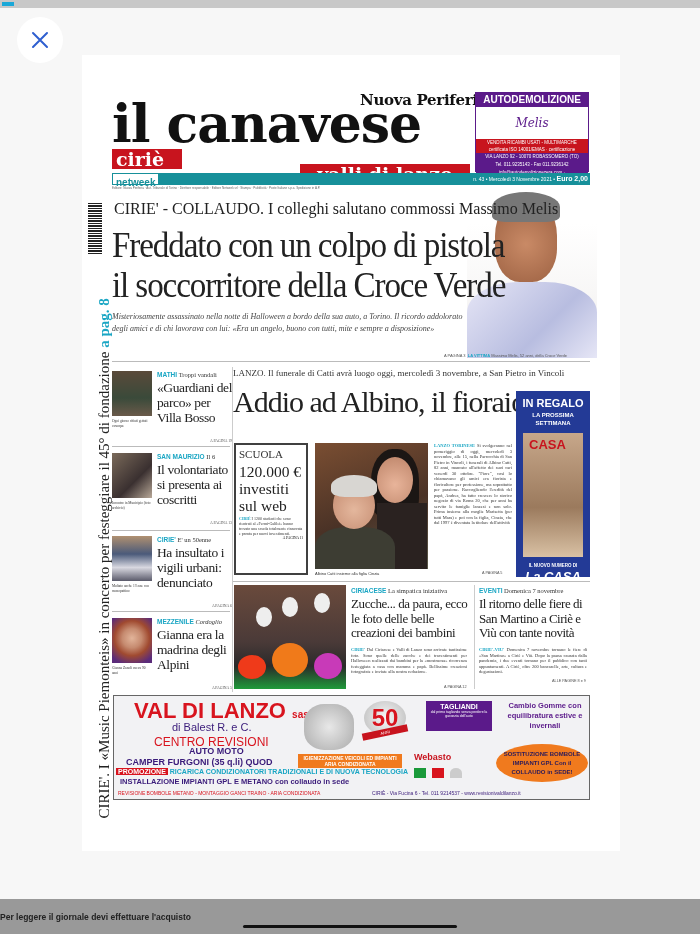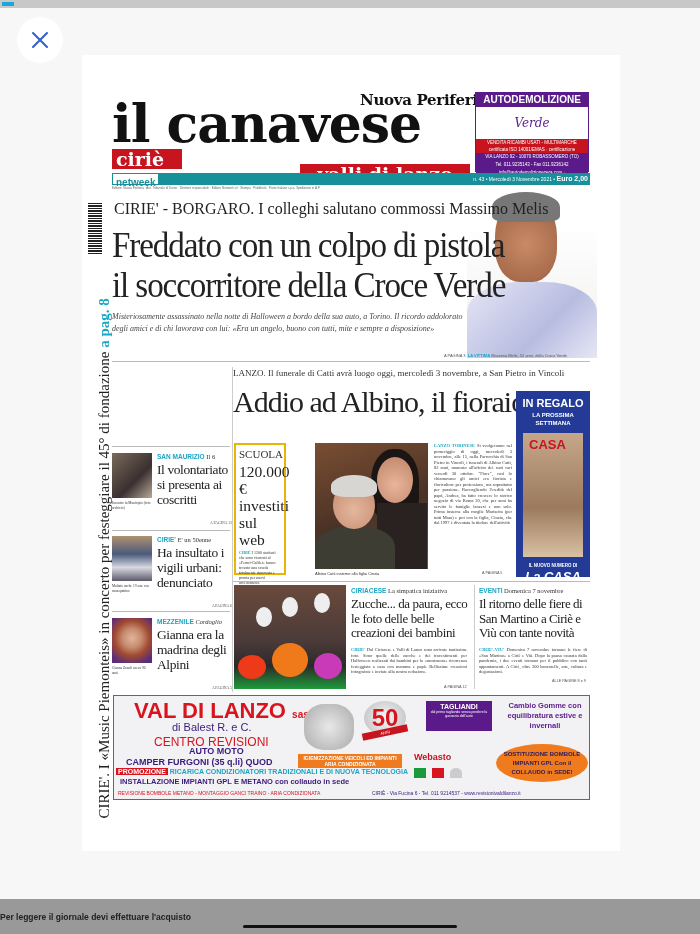--- a/index.html
+++ b/index.html
@@ -50,21 +50,21 @@
   .lthumb { position: absolute; left: 0; top: 0; width: 40px; height: 45px; }
   .lcap { position: absolute; left: 0; top: 48px; width: 40px; font-size: 3.5px; line-height: 4.5px; color: #333; }
   .lkick { position: absolute; left: 45px; top: 0; font-size: 6.5px; white-space: nowrap; color: #333; }
   .lkick b { color: #1aa6c4; font-family: "Liberation Sans", sans-serif; font-weight: bold; }
   .lhead { position: absolute; left: 45px; top: 9px; width: 78px; font-size: 13.5px; line-height: 15px; color: #222; letter-spacing: -0.4px; }
   .lpg { position: absolute; right: -2px; font-size: 3.8px; color: #555; }
 
   
   .lanzo-kicker { left: 151px; top: 313px; font-size: 9px; color: #333; white-space: nowrap; }
   .albino { left: 151px; top: 330px; font-size: 30px; color: #222; letter-spacing: -1px; white-space: nowrap; }
-  .scuola { left: 152px; top: 388px; width: 52px; height: 132px; border: 2px solid #eab308; padding: 3px; }
+  .scuola { left: 152px; top: 388px; width: 74px; height: 132px; border: 2px solid #404040; padding: 3px; }
   .scuola .t1 { font-size: 11px; color: #333; }
   .scuola .t2 { font-size: 15.5px; line-height: 17px; color: #222; margin-top: 3px; }
   .scuola .t3 { font-size: 4px; line-height: 5px; color: #333; margin-top: 2px; }
   .scuola .t3 b { color: #1aa6c4; }
   .scuola .pg { font-size: 3.5px; text-align: right; }
   .albino-photo { left: 233px; top: 388px; width: 113px; height: 126px; background: linear-gradient(160deg, #7a4e32 0%, #4a3226 55%, #5b5a4a 100%); overflow: hidden; }
   .albino-photo .p1 { position: absolute; left: 18px; top: 38px; width: 42px; height: 48px; border-radius: 50%; background: radial-gradient(circle at 50% 60%, #e4b79d 0%, #c78f74 80%); }
   .albino-photo .p1h { position: absolute; left: 16px; top: 32px; width: 46px; height: 22px; border-radius: 50% 50% 30% 30%; background: #d8d6d2; }
   .albino-photo .p2 { position: absolute; left: 62px; top: 14px; width: 36px; height: 46px; border-radius: 50%; background: radial-gradient(circle at 50% 60%, #e8b49a 0%, #c58d72 80%); }
   .albino-photo .p2h { position: absolute; left: 56px; top: 6px; width: 48px; height: 70px; border-radius: 45% 45% 30% 30%; background: #1b1614; z-index: 0; }
@@ -143,50 +143,57 @@
 
 <div class="page">
 
   <div class="abs nuova">Nuova Periferia</div>
   <div class="abs logo">il canavese</div>
   <div class="abs tag-red tag-cirie">ciriè</div>
   <div class="abs tag-red tag-valli">valli di lanzo</div>
 
   <div class="abs ad-top">
     <div class="h">AUTODEMOLIZIONE</div>
-    <div class="logo2">Verde</div>
+    <div class="logo2">Melis</div>
     <div class="r">VENDITA RICAMBI USATI - MULTIMARCHE</div>
     <div class="r">certificata ISO 14001/EMAS · certificazione</div>
     <div class="p">VIA LANZO 92 - 10070 ROBASSOMERO (TO)</div>
     <div class="p">Tel. 011.9235143 - Fax 011.9236142</div>
     <div class="p">info@autodemolizionezera.com · www.autodemolizionezera.com</div>
   </div>
 
   <div class="abs netbar"></div>
   <div class="abs netweek">netweek</div>
   <div class="abs issue"><span>n. 43 • Mercoledì 3 Novembre 2021 • </span><b>Euro 2,00</b></div>
   <div class="abs imprint">Editore: Nuova Periferia · Aut. Tribunale di Torino · Direttore responsabile · Editore Netweek srl · Stampa · Pubblicità · Poste Italiane s.p.a. Spedizione in A.P.</div>
 
   <div class="abs barcode"></div>
   <div class="abs side"><span>CIRIE'. I «Music Piemonteis» in concerto per festeggiare il 45° di fondazione </span><span class="cyan">a pag. 8</span></div>
 
   <div class="abs portrait">
     <div class="shirt"></div>
       <div class="face"></div>
       <div class="hair"></div>
   </div>
-  <div class="abs kicker serif">CIRIE' - BORGARO. I colleghi salutano commossi Massimo Melis</div>
+  <div class="abs kicker serif">CIRIE' - COLLAUDO. I colleghi salutano commossi Massimo Melis</div>
   <div class="abs headline1 serif">
     <div>Freddato con un colpo di pistola</div>
     <div>il soccorritore della Croce Verde</div>
   </div>
   <div class="abs lead-sub serif">Misteriosamente assassinato nella notte di Halloween a bordo della sua auto, a Torino. Il ricordo addolorato degli amici e di chi lavorava con lui: «Era un angelo, buono con tutti, mite e sempre a disposizione»</div>
   <div class="abs lead-caption"><span>A PAGINA 3</span> &nbsp;<span class="c">LA VITTIMA</span> <span>Massimo Melis, 52 anni, della Croce Verde</span></div>
   <div class="abs rule" style="left:30px; top:306px; width:478px;"></div>
 
+  <div class="lcol-item serif" style="top:316px; height:72px;">
+    <div class="lthumb" style="background:linear-gradient(180deg,#5a4a3a 0%,#3a4a3a 60%,#6a5a4a 100%);"></div>
+    <div class="lcap">Ogni giorno rifiuti gettati ovunque</div>
+    <div class="lkick"><b>MATHI</b> <span>Troppi vandali</span></div>
+    <div class="lhead">«Guardiani del parco» per Villa Bosso</div>
+    <div class="lpg" style="top:68px;">A PAGINA 19</div>
+  </div>
   <div class="abs rule" style="left:30px; top:391px; width:118px;"></div>
 
   <div class="lcol-item serif" style="top:398px; height:76px;">
     <div class="lthumb" style="background:linear-gradient(135deg,#7a6a5a 0%,#3a3030 60%,#b8a898 100%);"></div>
     <div class="lcap">Incontro in Municipio (foto archivio)</div>
     <div class="lkick"><b>SAN MAURIZIO</b> <span>Il 6</span></div>
     <div class="lhead">Il volontariato si presenta ai coscritti</div>
     <div class="lpg" style="top:68px;">A PAGINA 13</div>
   </div>
   <div class="abs rule" style="left:30px; top:475px; width:118px;"></div>

